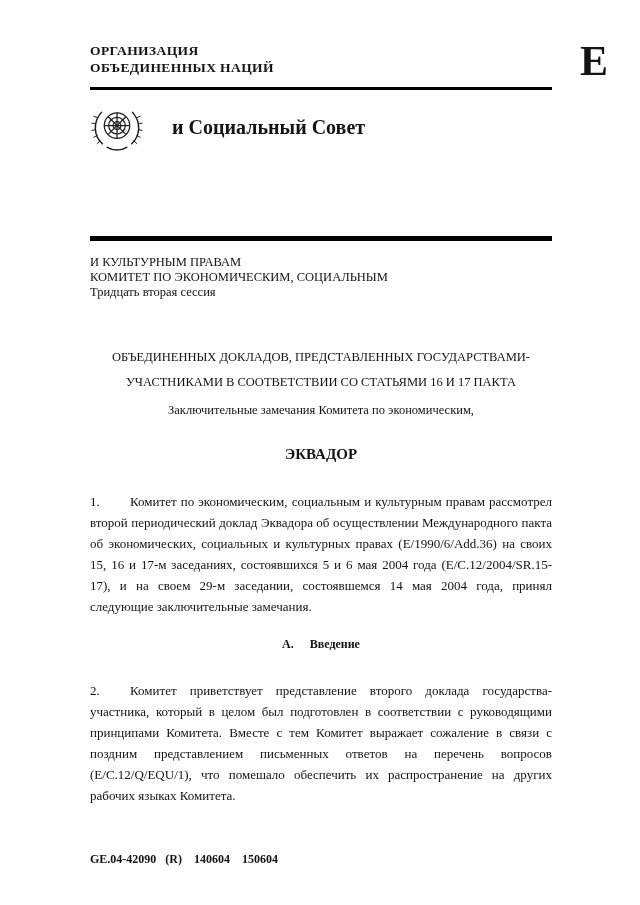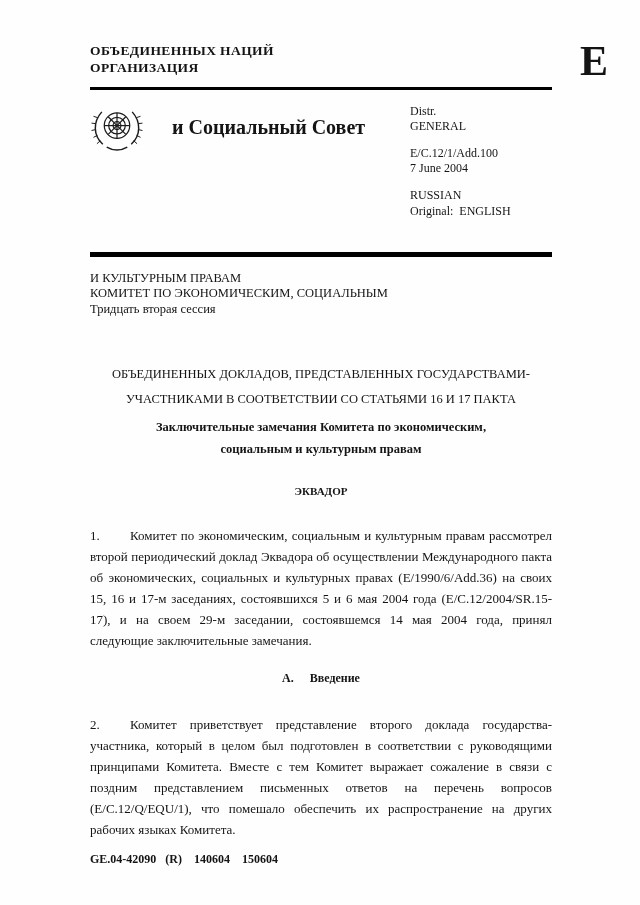--- a/index.html
+++ b/index.html
@@ -80,27 +80,27 @@
   .report-title {
     margin-top: 45px;
     text-align: center;
     font-size: 12.5px;
     line-height: 2.0;
   }
   .subtitle {
     margin-top: 4px;
     text-align: center;
     font-size: 12.5px;
-    font-weight: bold;
+    font-weight: normal;
     line-height: 1.8;
   }
   .country-heading {
     margin-top: 24px;
     text-align: center;
-    font-size: 11px;
+    font-size: 15px;
     font-weight: bold;
   }
   
   .para {
     margin-top: 28px;
     font-size: 13px;
     line-height: 1.62;
     text-align: justify;
   }
   .para-num {
@@ -128,22 +128,22 @@
 <body>
 
 <div class="page">
 
   <div class="doc-letter">E</div>
 
   <div class="content">
 
     <header class="top-header">
       <div class="org-name">
+        <div>ОРГАНИЗАЦИЯ</div>
         <div>ОБЪЕДИНЕННЫХ НАЦИЙ</div>
-        <div>ОРГАНИЗАЦИЯ</div>
       </div>
     </header>
 
     <div class="rule rule-1"></div>
 
     <section class="masthead">
       <div class="emblem-wrap">
         <svg viewBox="0 0 110 100" width="54" height="49" aria-hidden="true">
           <g fill="none" stroke="#1c1c1c" stroke-width="2.5">
             <circle cx="55" cy="40" r="26"></circle>
@@ -163,52 +163,37 @@
             <path d="M16,24 l-9,-3 M12,36 l-9,-1 M12,48 l-9,2 M15,60 l-8,4 M21,71 l-7,6"></path>
             <path d="M94,24 l9,-3 M98,36 l9,-1 M98,48 l9,2 M95,60 l8,4 M89,71 l7,6"></path>
           </g>
         </svg>
       </div>
 
       <div class="council-title">
         <div>и Социальный Совет</div>
       </div>
 
-      <div class="distr-block">
-        <div class="distr-group">
-          <div>Distr.</div>
-          <div>GENERAL</div>
-        </div>
-        <div class="distr-group">
-          <div>E/C.12/1/Add.100</div>
-          <div>7 June 2004</div>
-        </div>
-        <div class="distr-group">
-          <div>RUSSIAN</div>
-          <div class="original-line"><span>Original:</span>  <span>ENGLISH</span></div>
-        </div>
-      </div>
     </section>
 
     <div class="rule rule-2"></div>
 
     <section class="committee-block">
       <div>И КУЛЬТУРНЫМ ПРАВАМ</div>
       <div>КОМИТЕТ ПО ЭКОНОМИЧЕСКИМ, СОЦИАЛЬНЫМ</div>
       <div>Тридцать вторая сессия</div>
     </section>
 
     <div class="report-title">
       <div>ОБЪЕДИНЕННЫХ ДОКЛАДОВ, ПРЕДСТАВЛЕННЫХ ГОСУДАРСТВАМИ-</div>
       <div>УЧАСТНИКАМИ В СООТВЕТСТВИИ СО СТАТЬЯМИ 16 И 17 ПАКТА</div>
     </div>
 
     <div class="subtitle">
       <div>Заключительные замечания Комитета по экономическим,</div>
-      <div>социальным и культурным правам</div>
     </div>
 
     <div class="country-heading">ЭКВАДОР</div>
 
     <p class="para"><span class="para-num">1.</span><span>Комитет по экономическим, социальным и культурным правам рассмотрел второй периодический доклад Эквадора об осуществлении Международного пакта об экономических, социальных и культурных правах (E/1990/6/Add.36) на своих 15, 16 и 17-м заседаниях, состоявшихся 5 и 6 мая 2004 года (E/C.12/2004/SR.15-17), и на своем 29-м заседании, состоявшемся 14 мая 2004 года, принял следующие заключительные замечания.</span></p>
 
     <div class="section-heading"><span class="section-label">A.</span><span>Введение</span></div>
 
     <p class="para"><span class="para-num">2.</span><span>Комитет приветствует представление второго доклада государства-участника, который в целом был подготовлен в соответствии с руководящими принципами Комитета. Вместе с тем Комитет выражает сожаление в связи с поздним представлением письменных ответов на перечень вопросов (E/C.12/Q/EQU/1), что помешало обеспечить их распространение на других рабочих языках Комитета.</span></p>
 

